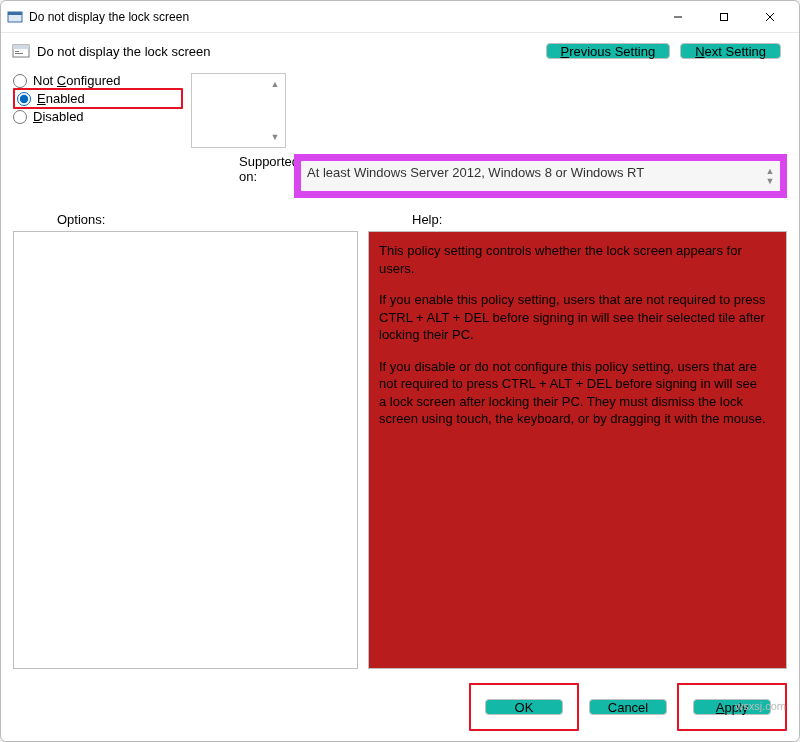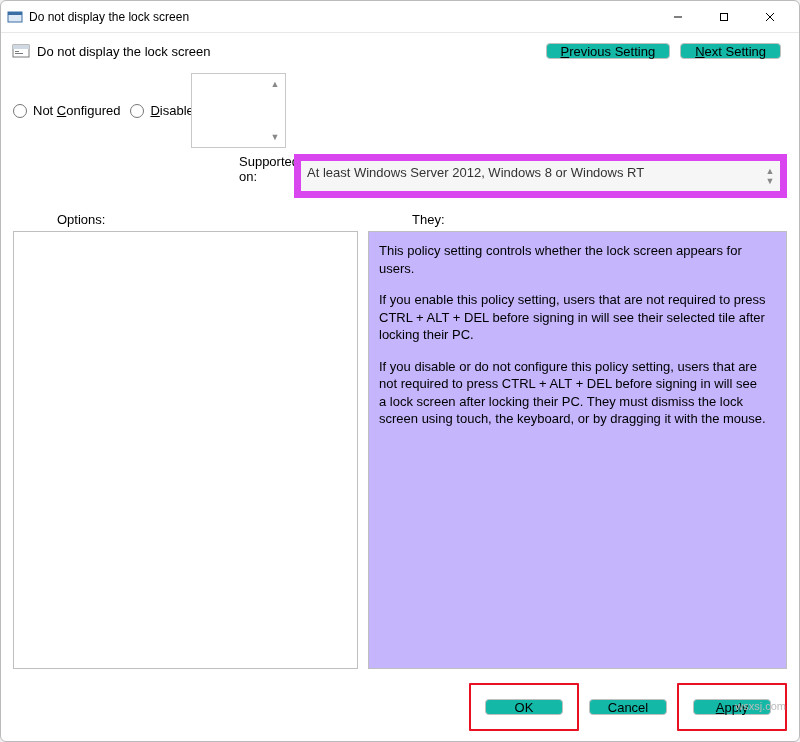--- a/index.html
+++ b/index.html
@@ -9,36 +9,36 @@
     .titlebar .icon { width: 16px; height: 16px; margin-right: 6px; }
     .titlebar .title { flex: 1; font-size: 12px; }
     .titlecontrols { display: flex; gap: 0; }
     .titlecontrols button { width: 46px; height: 28px; border: none; background: transparent; display:flex; align-items:center; justify-content:center; cursor:pointer; }
     .header-row { display: flex; align-items: center; padding: 8px 10px 2px 10px; gap: 6px; }
     .header-row .policy-icon { width: 20px; height: 20px; }
     .header-row .policy-name { flex: 1; font-size: 13px; }
     .nav-buttons { display: flex; gap: 10px; margin-right: 8px; }
     .btn { height: 16px; padding: 0 14px; border: 1px solid #bfbfbf; background: #14b8a6; border-radius: 4px; cursor: pointer; font-size: 13px; }
     .top-grid { display: grid; grid-template-columns: 170px 95px 1fr; padding: 10px 12px 0 12px; gap: 4px 8px; }
-    .radio-col { display: flex; flex-direction: row; gap: 10px; padding-top: 0; }
+    .radio-col { display: flex; flex-direction: column; gap: 0; padding-top: 0; }
     .radio-item { display: flex; align-items: center; gap: 6px; cursor: pointer; white-space: nowrap; }
     .radio-item input { margin: 0; width:14px; height:14px; cursor:pointer; accent-color:#0067c0;}
     .highlight-red { border: 2px solid #e81123; padding: 1px 4px 1px 2px; display:inline-flex; align-items:center; gap:6px; border-radius:1px;}
     .lbl { font-size: 13px; color: #000; }
     .comment-box { height: 75px; border: 1px solid #c8c8c8; background: #fff; position: relative; }
     .scroll-arrow { position:absolute; right:2px; width:16px; height:16px; display:flex; align-items:center; justify-content:center; color:#888; font-size:9px; }
     .scroll-arrow.up { top:2px; }
     .scroll-arrow.down { bottom:2px; }
     .supported-box-wrap { display:grid; grid-template-columns: 170px 95px 1fr; padding: 6px 12px 0 12px; gap: 4px 8px; align-items:start;}
     .supported-box { height: 44px; border: 7px solid #d946ef; background: #f6f6f6; padding: 4px 20px 4px 6px; position: relative; color:#333;}
     .panels-labels { display: flex; gap: 10px; padding: 14px 12px 4px 12px; }
     .panels-labels > div:first-child { width: 345px; margin-left: 44px; }
     .panels { display: flex; gap: 10px; padding: 0 12px; flex: 1; min-height: 0; }
     .options-panel { width: 345px; border: 1px solid #bfbfbf; background: #fff; }
-    .help-panel { flex: 1; border: 1px solid #bfbfbf; background: #c4b5fd; padding: 10px 20px 10px 10px; overflow: auto; line-height: 1.35; font-size: 13px; color:#000; position:relative;}
+    .help-panel { flex: 1; border: 1px solid #bfbfbf; background: #b91c1c; padding: 10px 20px 10px 10px; overflow: auto; line-height: 1.35; font-size: 13px; color:#000; position:relative;}
     .help-panel p { margin: 0 0 14px 0; }
     .footer { display: flex; justify-content: flex-end; gap: 10px; padding: 14px 12px 10px 12px; align-items: center; }
     .highlight-wrap { border: 2px solid #e81123; padding: 14px; border-radius:1px;}
     .watermark { position:absolute; right:14px; bottom:30px; font-size:11px; color:#bbb; pointer-events:none;}
     u.ak { text-decoration: underline; }
     .icon-svg { display:block; }
   </style>
 </head>
 <body>
 
@@ -87,20 +87,26 @@
       <button class="btn"><u class="ak">N</u>ext Setting</button>
     </div>
   </div>
 
   <div class="top-grid">
     <div class="radio-col">
       <label class="radio-item">
         <input type="radio" name="state" style="">
         <span class="lbl">Not <u class="ak">C</u>onfigured</span>
       </label>
+      <span class="highlight-red">
+        <label class="radio-item" style="gap:6px;">
+          <input type="radio" name="state" checked="" style="">
+          <span class="lbl"><u class="ak">E</u>nabled</span>
+        </label>
+      </span>
       <label class="radio-item">
         <input type="radio" name="state" style="">
         <span class="lbl"><u class="ak">D</u>isabled</span>
       </label>
     </div>
     <div class="comment-box">
       <span class="scroll-arrow up">▲</span>
       <span class="scroll-arrow down">▼</span>
     </div>
   </div>
@@ -110,21 +116,21 @@
     <div class="lbl" style="text-align:left;margin-left:48px;">Supported on:</div>
     <div class="supported-box">
       <span>At least Windows Server 2012, Windows 8 or Windows RT</span>
       <span class="scroll-arrow up">▲</span>
       <span class="scroll-arrow down">▼</span>
     </div>
   </div>
 
   <div class="panels-labels">
     <div class="lbl">Options:</div>
-    <div class="lbl">They:</div>
+    <div class="lbl">Help:</div>
   </div>
 
   <div class="panels">
     <div class="options-panel"></div>
     <div class="help-panel">
       <p>This policy setting controls whether the lock screen appears for users.</p>
       <p>If you enable this policy setting, users that are not required to press CTRL + ALT + DEL before signing in will see their selected tile after locking their PC.</p>
       <p>If you disable or do not configure this policy setting, users that are not required to press CTRL + ALT + DEL before signing in will see a lock screen after locking their PC. They must dismiss the lock screen using touch, the keyboard, or by dragging it with the mouse.</p>
     </div>
   </div>

